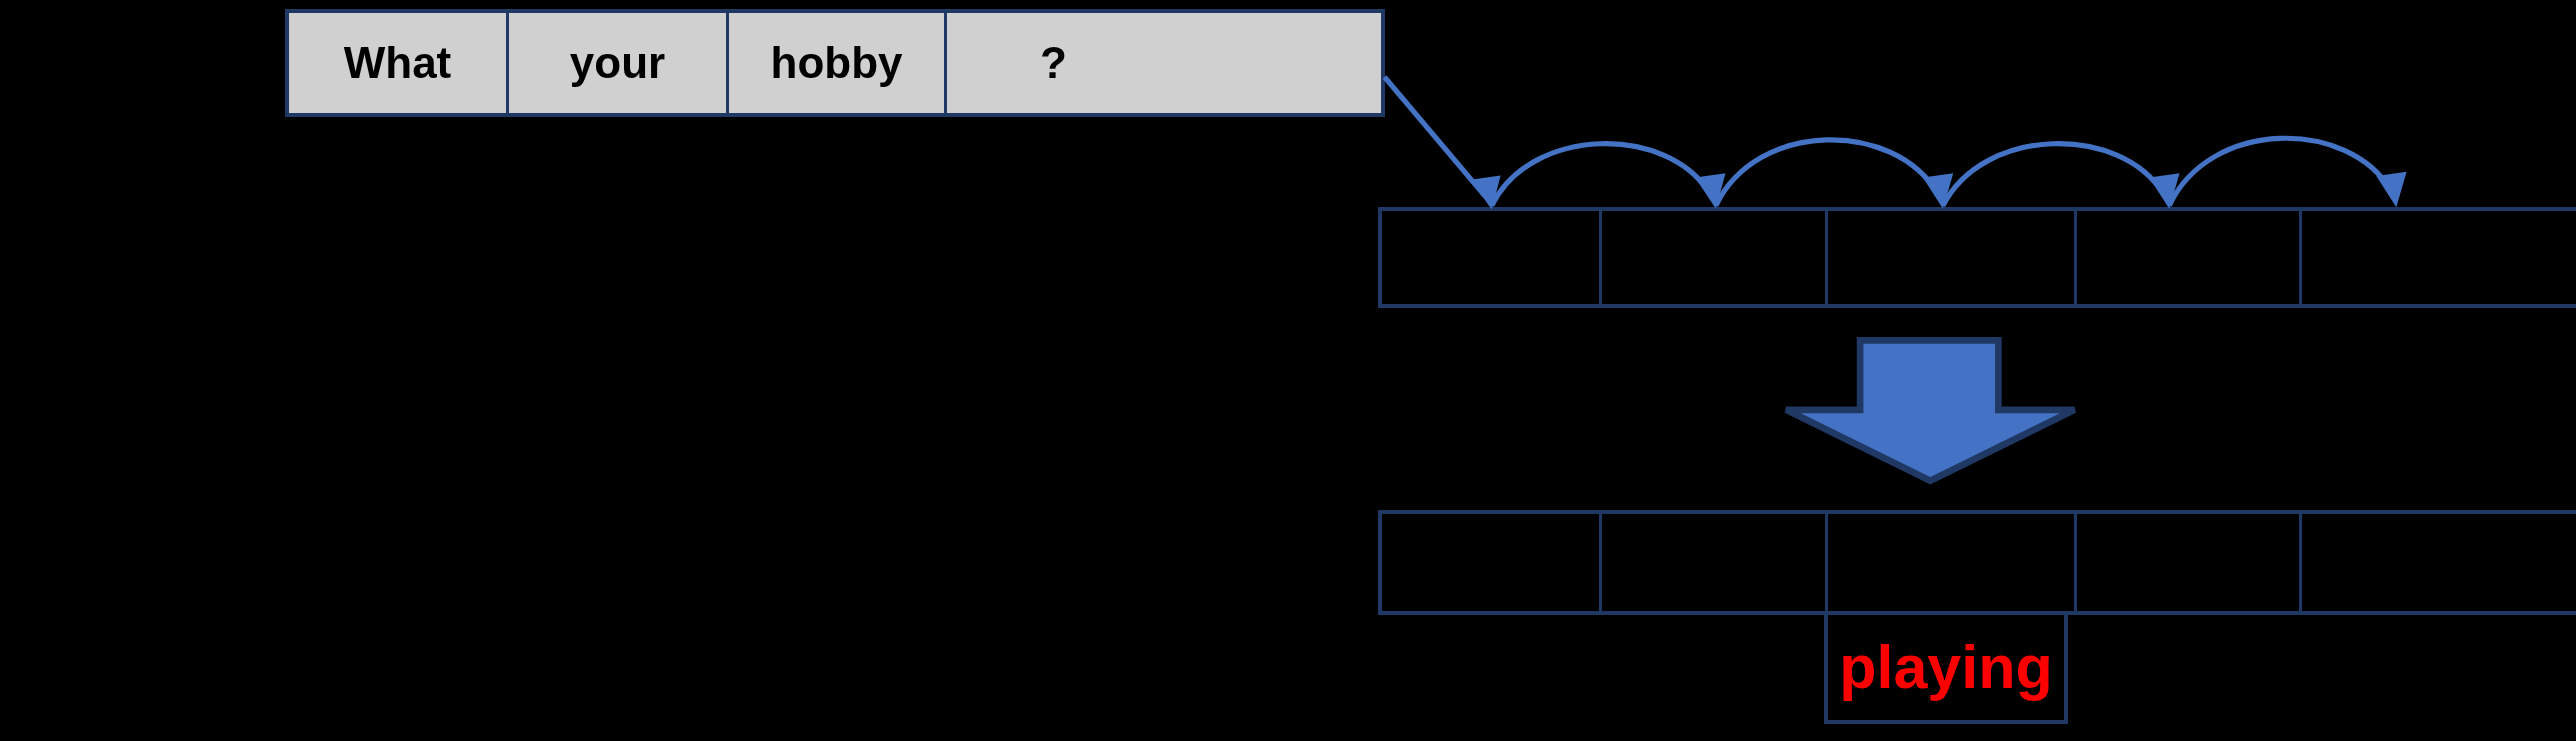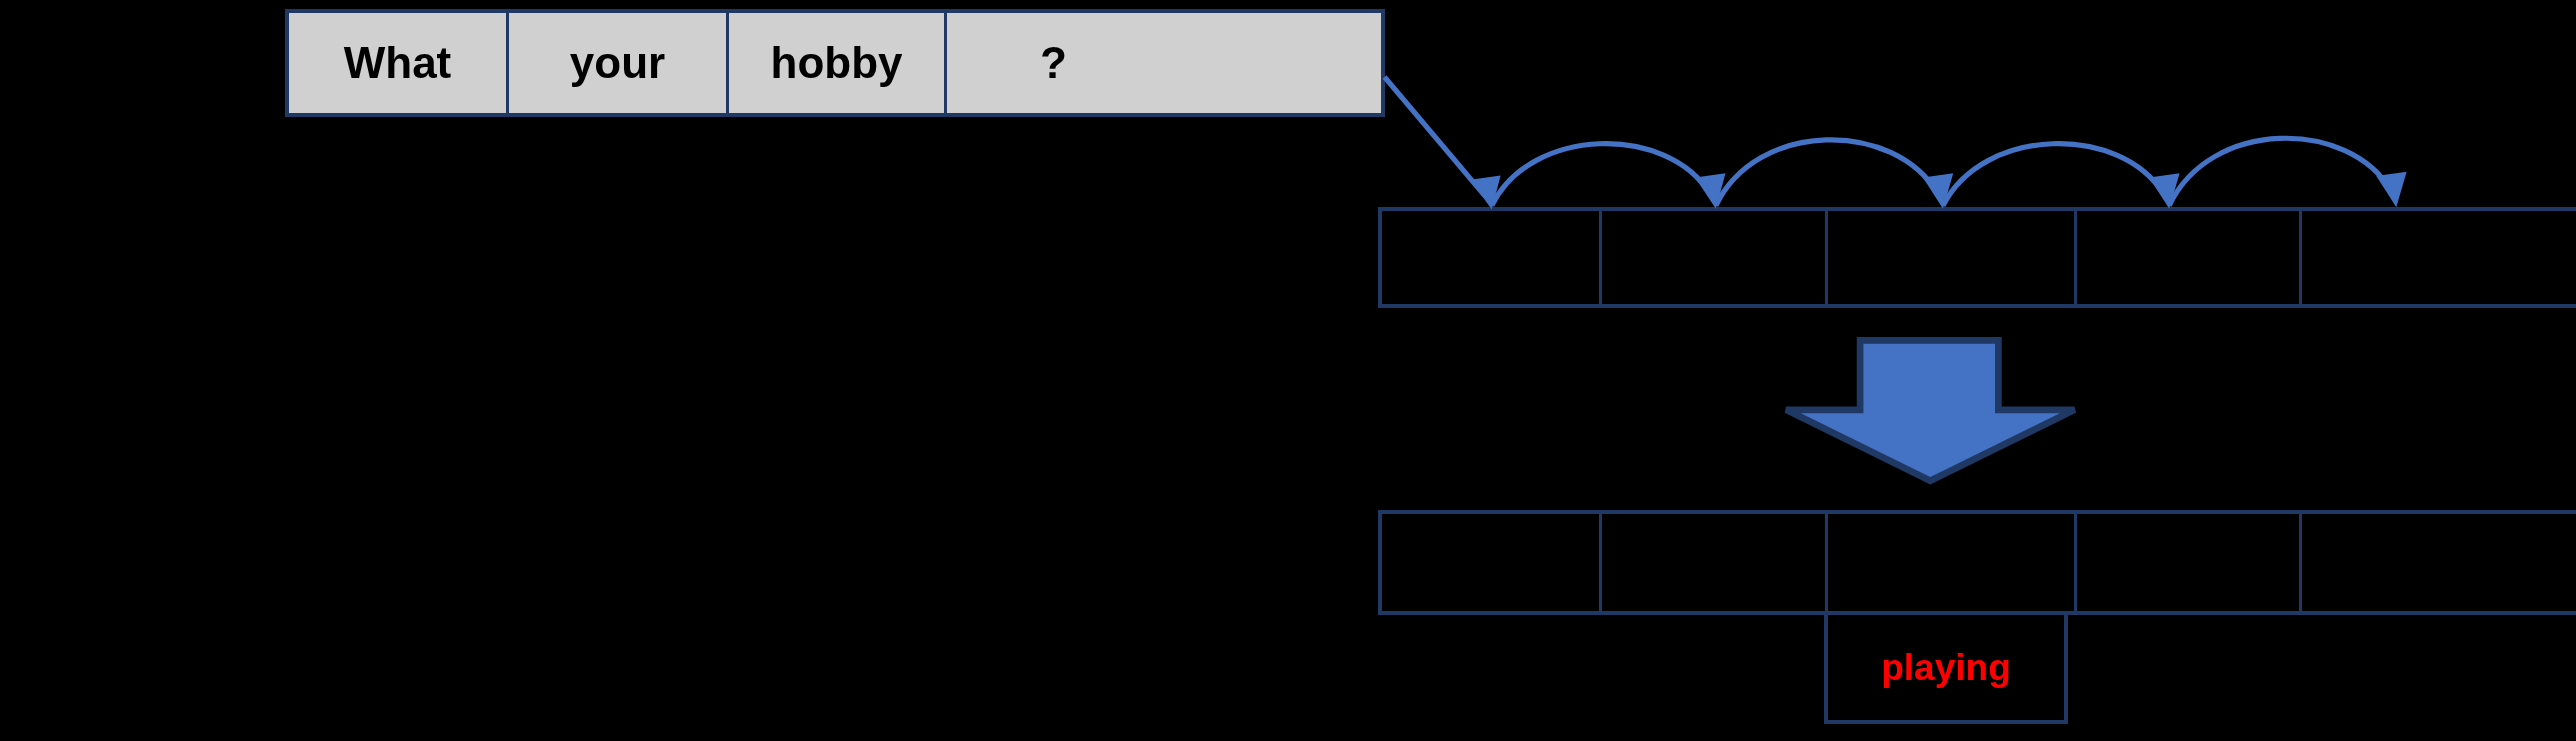--- a/index.html
+++ b/index.html
@@ -82,21 +82,21 @@
     height: 109px;
     box-sizing: border-box;
     border: 4.4px solid #203864;
     border-top: none;
     background: #000000;
     display: flex;
     align-items: center;
     justify-content: center;
   }
   #prediction-text {
-    font-size: 37px;
+    font-size: 61px;
     font-weight: bold;
     color: #FF0000;
     line-height: 1;
   }
 
   
   #arrow-layer {
     position: absolute;
     left: 0;
     top: 0;

